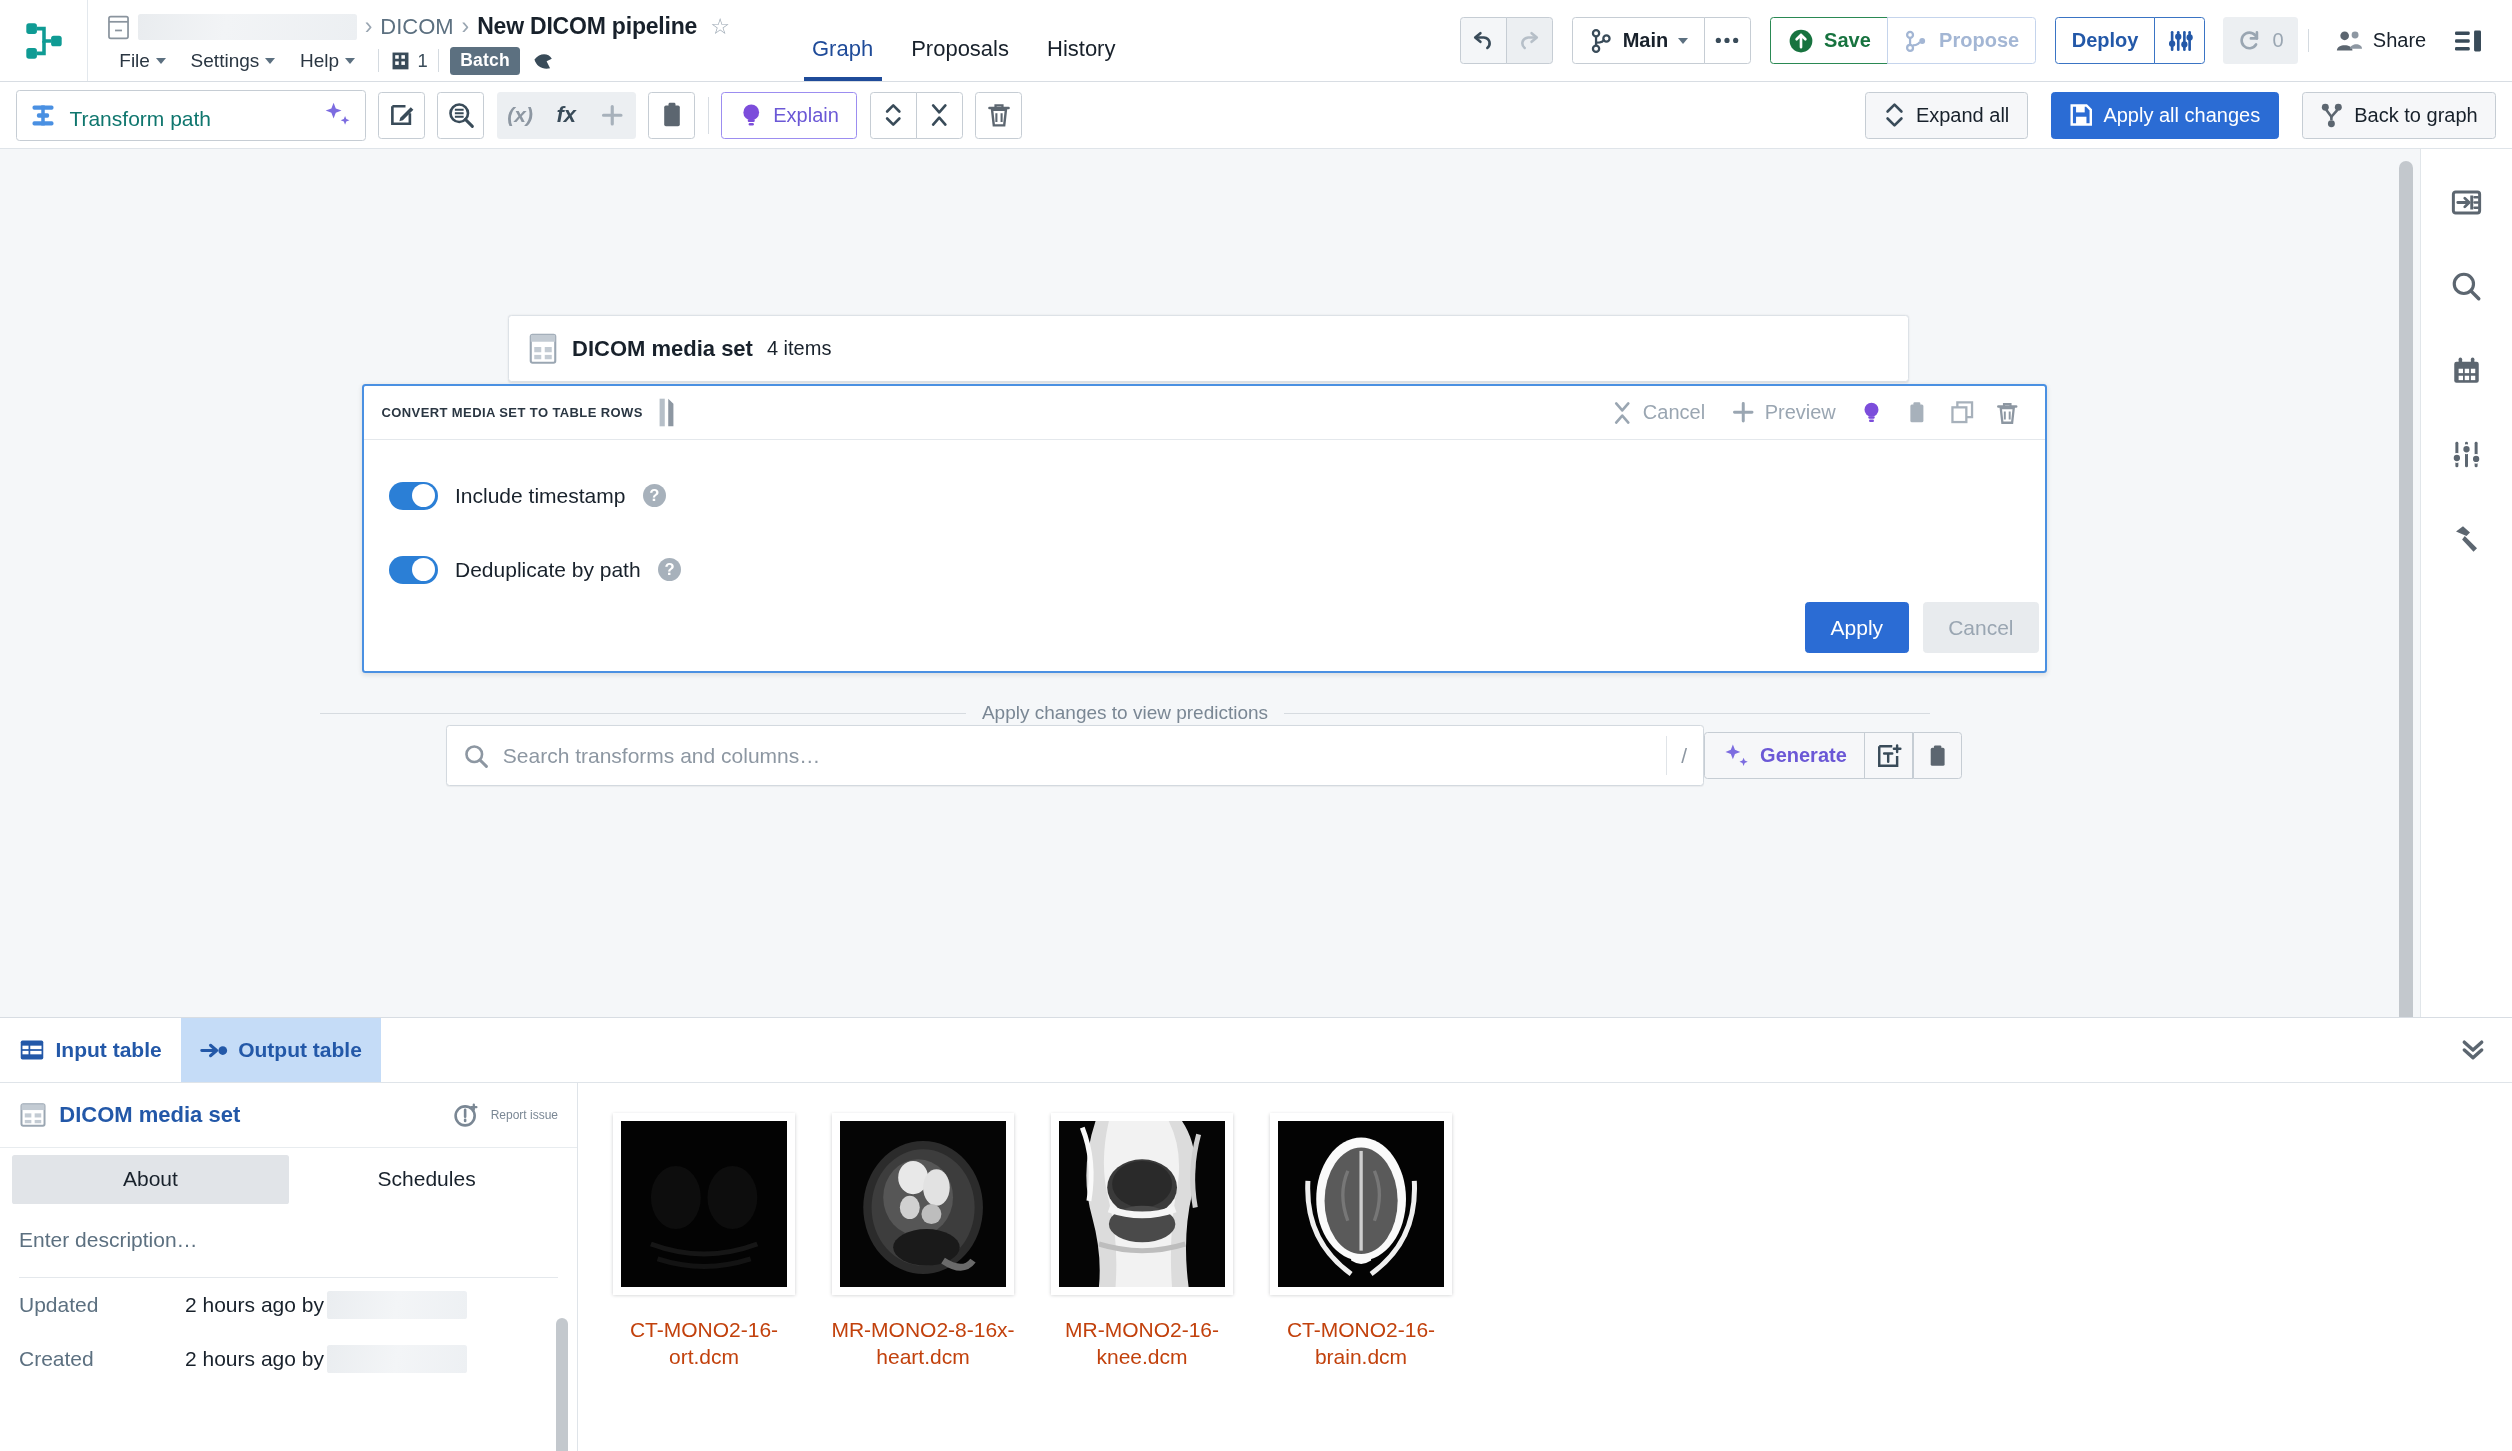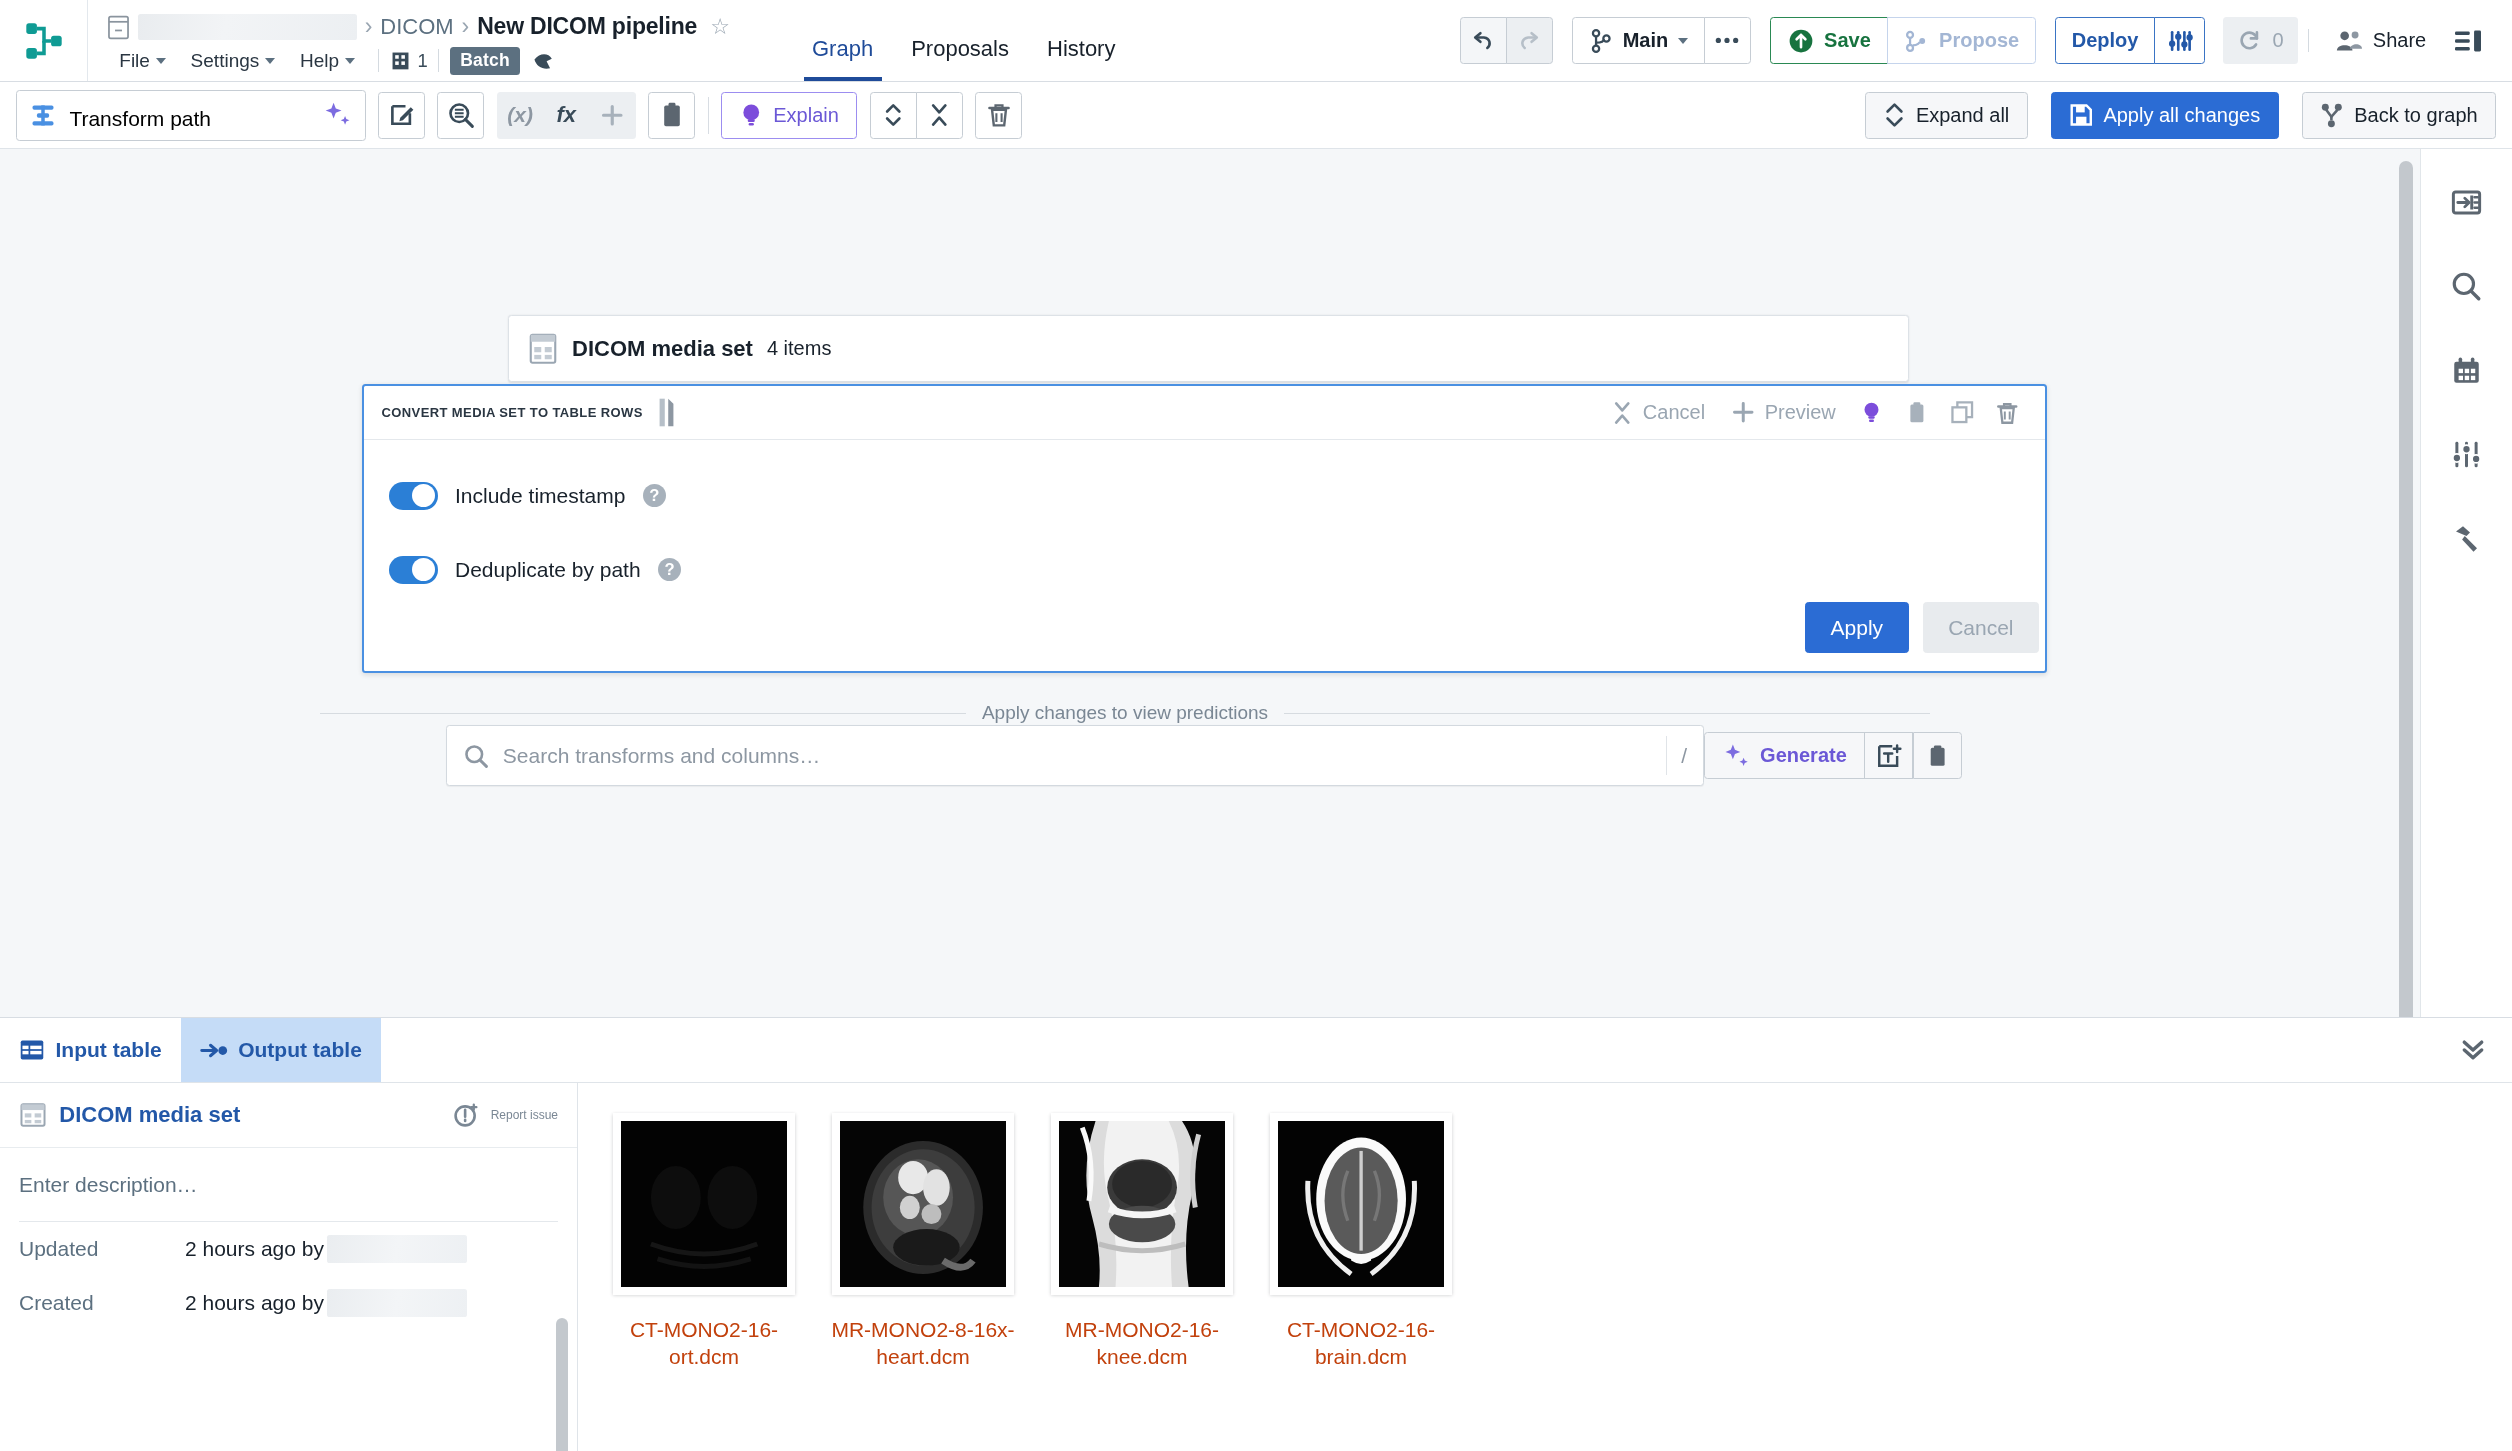--- a/index.html
+++ b/index.html
@@ -86,21 +86,21 @@
 
   
   .toolbar2 {
     height: 67px; flex: 0 0 67px; display:flex; align-items:center;
     background:#fff; border-bottom:0.9px solid #dfe4e9; padding: 0 15.8px; gap: 12.3px;
   }
   .pathbox {
     display:flex; align-items:center; gap: 12.3px; height: 51px; min-width: 350px;
     border: 0.9px solid #c6cdd4; border-radius: 3.5px; padding: 0 12.3px; background: #fff;
   }
-  .pathbox .label { font-size: 21px; color:#000000;margin-top:8px; }
+  .pathbox .label { font-size: 21px; color:#0f766e;margin-top:8px; }
   .pathbox .sparkle { margin-left: auto; }
   .t2sep { width: 0.9px; height: 37px; background: #d8dde3; }
   .btn-explain { border: 0.9px solid #9c8df0; color: #6b58d6; padding: 0 17.5px; }
   .toolbar2-right { margin-left:auto; display:flex; align-items:center; gap: 23px; justify-content: space-between; }
   .btn-applyall { background:#2b6cd4; border-color:#2b6cd4; color:#fff; font-weight: 500; padding: 0 17.5px;}
   .btn-expandall, .btn-backgraph { background:#f6f7f9; padding: 0 17.5px;}
 
   
   .workspace { flex: 1 1 auto; display:flex; min-height:0; }
   .canvas {
@@ -743,20 +743,24 @@
           <span class="report-issue">
             <svg width="26" height="26" viewBox="0 0 30 30">
               <circle cx="14" cy="16" r="11" fill="none" stroke="#7a8794" stroke-width="3"></circle>
               <path d="M14 9 V17 M14 20.5 V22" stroke="#7a8794" stroke-width="3" stroke-linecap="round"></path>
               <path d="M24 3 V9 M21 6 H27" stroke="#7a8794" stroke-width="2.6" stroke-linecap="round"></path>
             </svg>
             <span>Report issue</span>
           </span>
         </div>
 
+        <div class="bpl-tabs">
+          <div class="bpl-tab active">About</div>
+          <div class="bpl-tab">Schedules</div>
+        </div>
 
         <div class="bpl-content">
           <div class="desc-ph">Enter description…</div>
           <div class="meta-row">
             <span class="meta-k">Updated</span>
             <span class="meta-v">
               <span>2 hours ago by</span>
               <span class="meta-redact"></span>
             </span>
           </div>

